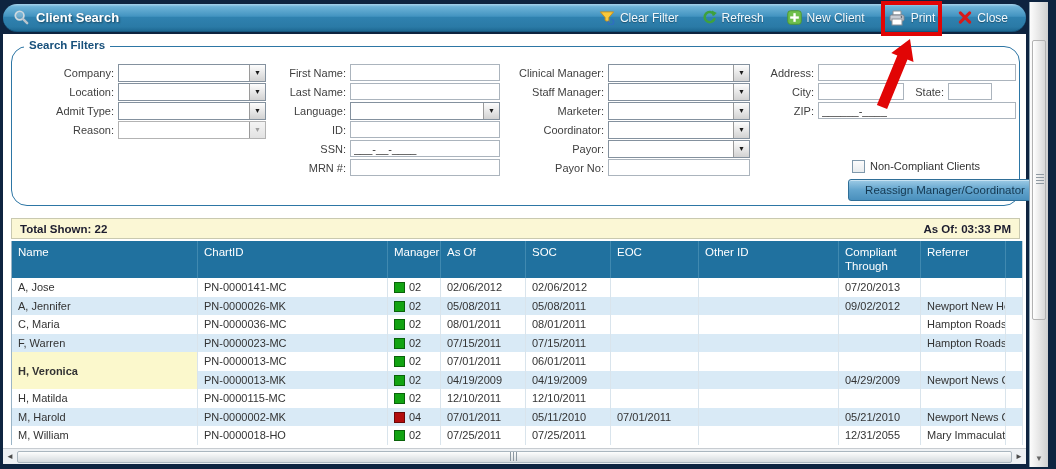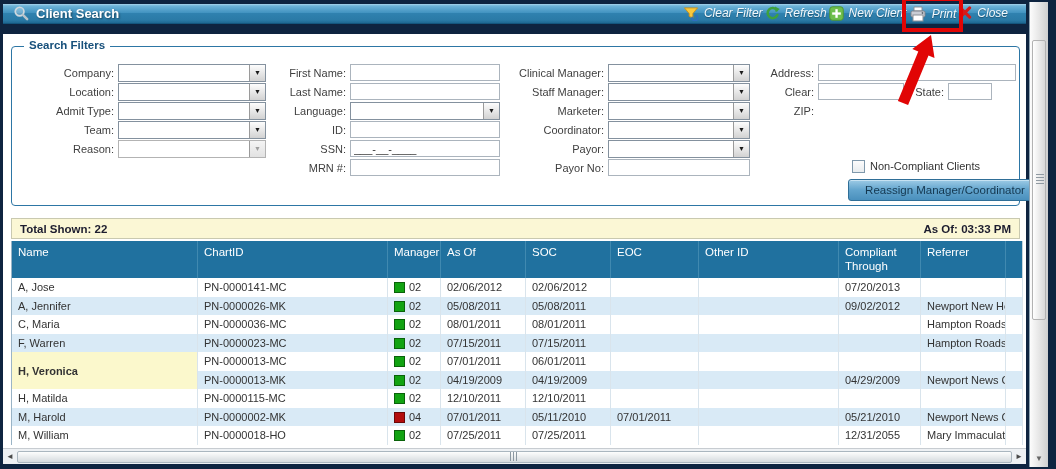--- a/index.html
+++ b/index.html
@@ -4,39 +4,39 @@
 <style>
   html,body{margin:0;padding:0;background:#444;}
   *{box-sizing:border-box;}
   .frame{
     position:relative;width:1056px;height:469px;overflow:hidden;
     background:#0e2440;font-family:"Liberation Sans",sans-serif;
     -webkit-font-smoothing:antialiased;
   }
   
   .titlebar{
-    position:absolute;left:3px;top:4px;width:1023px;height:20px;z-index:10;
+    position:absolute;left:3px;top:4px;width:1023px;height:28px;z-index:10;
     background:linear-gradient(to bottom,#a9d4ec 0%,#6db3d8 10%,#4394c1 45%,#2f81af 50%,#2a7aa6 85%,#1e6892 100%);
     border-bottom:1px solid #14567e;
-    display:flex;align-items:center;padding:8px 10px;
+    display:flex;align-items:center;padding:8px 10px;border-radius:14px;
   }
   .title-text{color:#fff;font-weight:bold;font-size:13px;margin-left:6px;
     text-shadow:1px 1px 2px rgba(0,0,0,.45);}
-  .toolbar{margin-left:auto;display:flex;align-items:flex-start;gap:2px;padding-right:8px;font-style:italic;}
+  .toolbar{margin-left:auto;display:flex;align-items:center;gap:23px;padding-right:8px;}
   .tb-btn{display:flex;align-items:center;gap:5px;color:#f2f9fd;font-size:12px;
     cursor:default;text-shadow:0 1px 1px rgba(0,0,0,.35);position:relative;white-space:nowrap;}
   .tb-icon{display:inline-flex;align-items:center;}
   .hl-box{position:absolute;left:-7px;right:-7px;top:-9px;bottom:-10px;
     border:4px solid #e10505;pointer-events:none;z-index:60;}
   .hl-arrow{position:absolute;left:-16px;top:27px;width:60px;height:75px;z-index:60;pointer-events:none;}
   
   .content{position:absolute;left:3px;top:34px;width:1023px;height:414px;background:#fff;z-index:1;}
   
   .fieldset{position:absolute;left:8px;top:12px;width:1009px;height:160px;
-    border:1px solid #2d76a5;border-radius:4px;padding-left:12px;}
+    border:1px solid #2d76a5;border-radius:16px;padding-left:12px;}
   .legend{position:absolute;top:-8px;left:12px;background:#fff;padding:0 5px;
     color:#17507b;font-weight:bold;font-size:11.5px;}
   .fcol{position:absolute;top:16px;}
   .fcol1{left:6px;width:266px;}
   .fcol2{left:276px;width:212px;}
   .fcol3{left:492px;width:252px;}
   .fcol4{left:748px;width:262px;}
   .frow{display:flex;align-items:center;height:19px;}
   .flabel{text-align:right;color:#3f3f3f;font-size:11px;padding-right:4px;flex:none;}
   .fcol1 .flabel{width:100px}.fcol1 .ctl{width:148px}
@@ -186,27 +186,20 @@
             </span>
           </div>
           <div class="frow">
             <span class="flabel">Admit Type:</span>
             <span class="select ctl">
               <span class="sel-text"></span>
               <span class="dd-btn">▼</span>
             </span>
           </div>
           <div class="frow">
-            <span class="flabel">Team:</span>
-            <span class="select ctl">
-              <span class="sel-text"></span>
-              <span class="dd-btn">▼</span>
-            </span>
-          </div>
-          <div class="frow">
             <span class="flabel">Reason:</span>
             <span class="select ctl disabled">
               <span class="sel-text"></span>
               <span class="dd-btn">▼</span>
             </span>
           </div>
         </div>
       <div class="fcol fcol2">
           <div class="frow">
             <span class="flabel">First Name:</span>
@@ -277,27 +270,28 @@
             <input class="tinput ctl" style="">
           </div>
         </div>
 
       <div class="fcol fcol4">
         <div class="addr-row">
           <span class="flabel">Address:</span>
           <input class="tinput" style="width: 198px;" value="">
         </div>
         <div class="addr-row">
-          <span class="flabel">Clear:</span>
+          <span class="flabel">City:</span>
           <input class="tinput" style="width: 86px;" value="">
           <span class="slabel" style="width:44px">State:</span>
           <input class="tinput" style="width: 44px;" value="">
         </div>
         <div class="addr-row">
           <span class="flabel">ZIP:</span>
+          <input class="tinput" style="width: 198px;" value="______-____">
         </div>
         <div class="cb-row">
           <span class="checkbox"></span>
           <span class="cb-label">Non-Compliant Clients</span>
         </div>
         <div class="reassign">Reassign Manager/Coordinator</div>
       </div>
     </div>
 
     <div class="summary">

